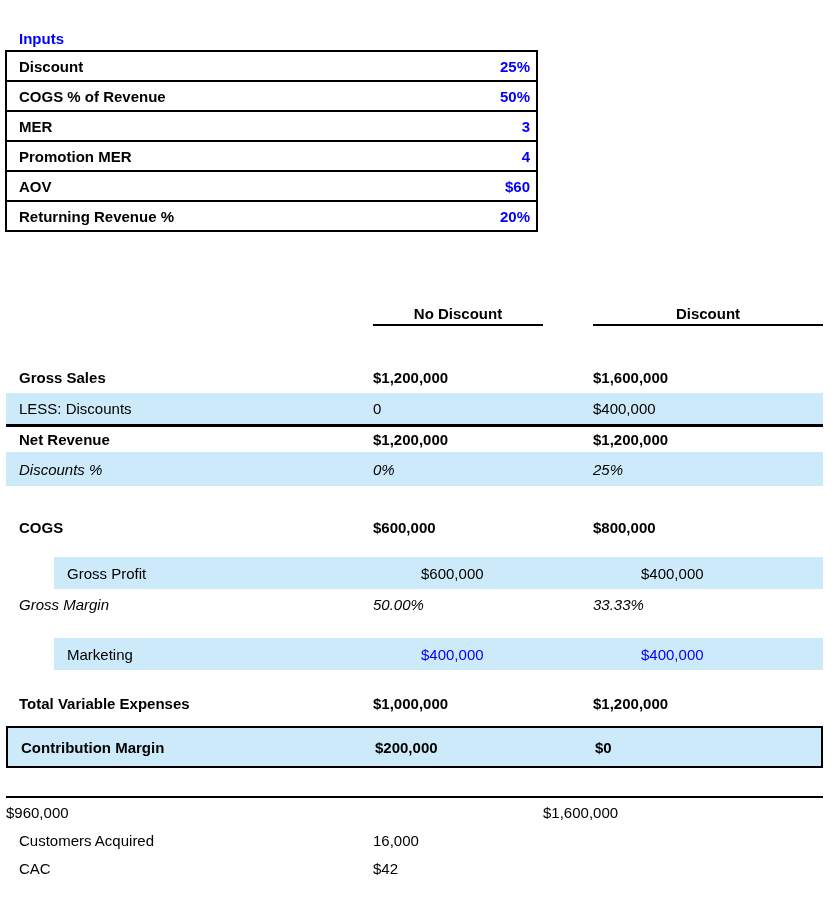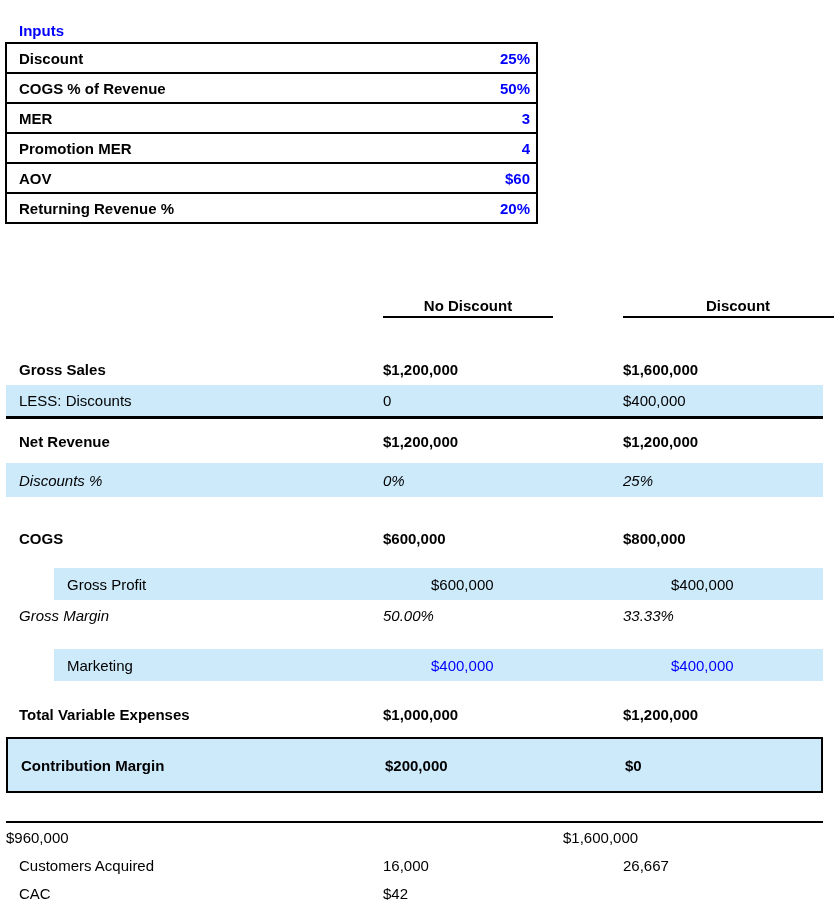--- a/index.html
+++ b/index.html
@@ -2,21 +2,21 @@
 <html style="--blue: #0000fe; --band: #cdeafb;"><head>
 <meta charset="utf-8">
 <style>
   html,body{margin:0;padding:0;background:#ffffff;}
   body{
     width:834px;height:906px;
     font-family:"Liberation Sans","DejaVu Sans",sans-serif;
     font-size:15px;color:#000;
     -webkit-font-smoothing:antialiased;
   }
-  .sheet{padding-top:20px;}
+  .sheet{padding-top:28px;}
 
   
   .inputs-title{
     margin-left:19px;height:22px;line-height:22px;
     font-weight:bold;color:var(--blue,#0000fe);
   }
   .inputs-table{
     margin-left:5px;width:533px;
     border:2px solid #000;box-sizing:border-box;
   }
@@ -29,42 +29,41 @@
   .in-label{font-weight:bold;}
   .in-value{color:var(--blue,#0000fe);font-weight:bold;}
 
   
   .model{margin-left:6px;width:817px;}
   .row{
     display:grid;
     grid-template-columns:367px 170px 50px 230px;
     align-items:center;
     height:31px;
-    gap:10px;
   }
   .lbl{padding-left:13px;}
   .val{text-align:left;padding-right:5px;}
   .val.c2{padding-right:8px;}
   .bold .lbl,.bold .val{font-weight:bold;}
   .italic .lbl,.italic .val{font-style:italic;}
   .band{background:var(--band,#cdeafb);}
   .blue-vals .val{color:var(--blue,#0000fe);}
 
   .header-row{height:30px;margin-top:64px;align-items:end;}
   .col-h{
     text-align:center;font-weight:bold;
     border-bottom:2px solid #000;padding-bottom:2px;
   }
   .after-header{margin-top:36px;}
 
   .thick-bottom{border-bottom:3px solid #000;}
-  .r-net{height:44px;}
+  .r-net{height:25px;}
   .r-pct{height:34px;}
   .boxed{
-    border:2px solid #000;box-sizing:border-box;height:56px;
+    border:2px solid #000;box-sizing:border-box;height:42px;
   }
   .sep{border-top:2px solid #000;width:817px;}
   .bottom-row{height:28px;}
   .sp26{height:26px;} .sp14{height:14px;} .sp18{height:18px;}
   .sp7{height:7px;} .sp28{height:28px;}
   .h32{height:32px;margin-left:48px;}
 </style>
 </head>
 <body>
 
@@ -195,21 +194,20 @@
     <div class="row bottom-row">
       <span class="val">$960,000</span>
       <span></span>
       <span class="val c2">$1,600,000</span>
     </div>
 
     <div class="row bottom-row">
       <span class="lbl">Customers Acquired</span>
       <span class="val">16,000</span>
       <span></span>
-      <span class="val c2">26,667</span>
     </div>
 
     <div class="row bottom-row">
       <span class="lbl">CAC</span>
       <span class="val">$42</span>
       <span></span>
     </div>
 
   </section>
 </div>

